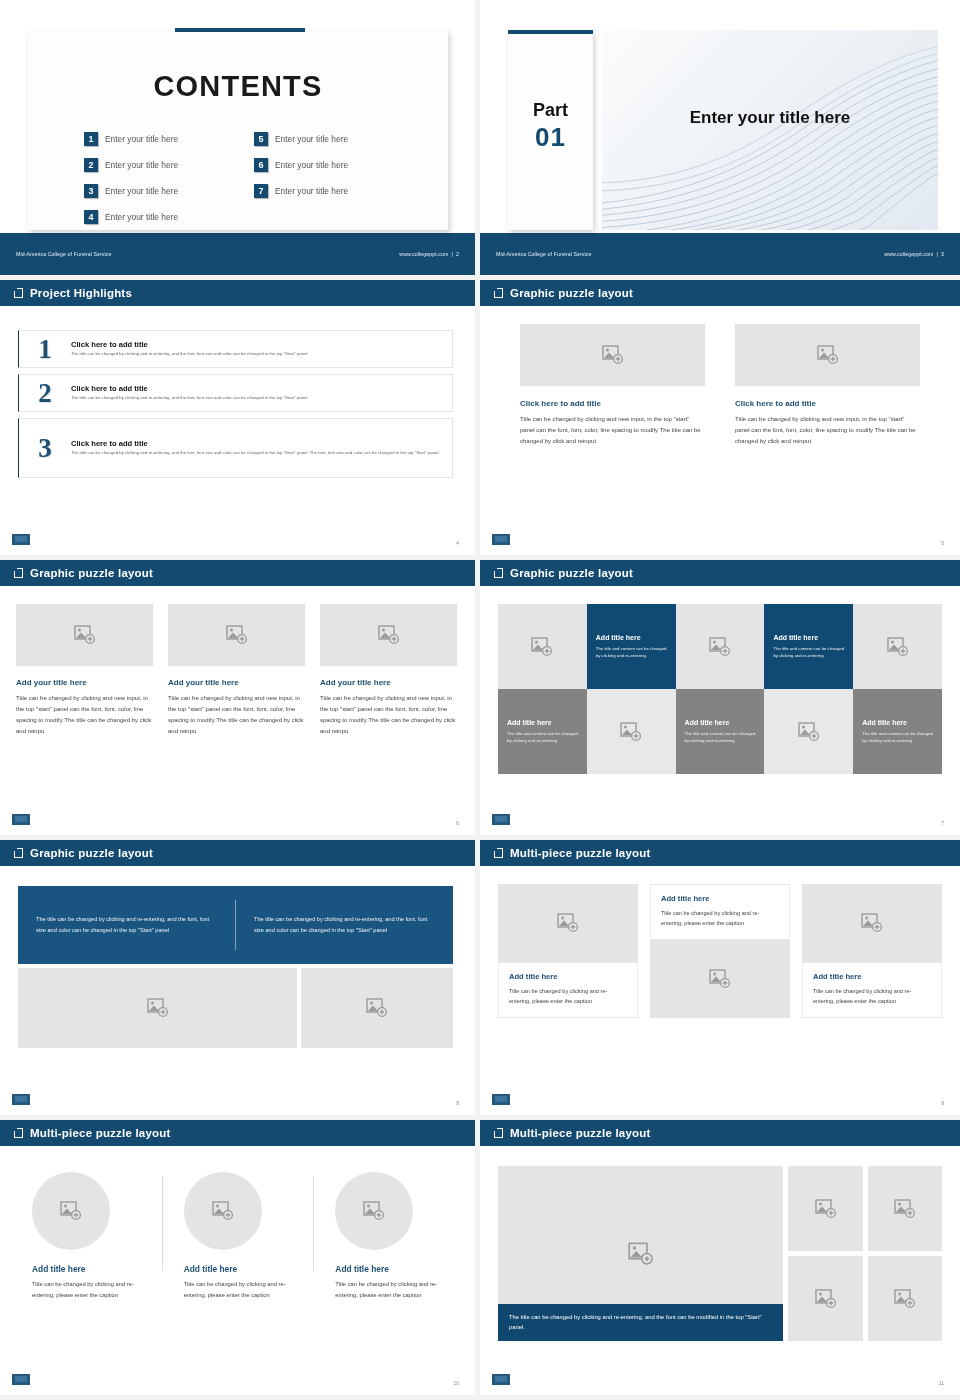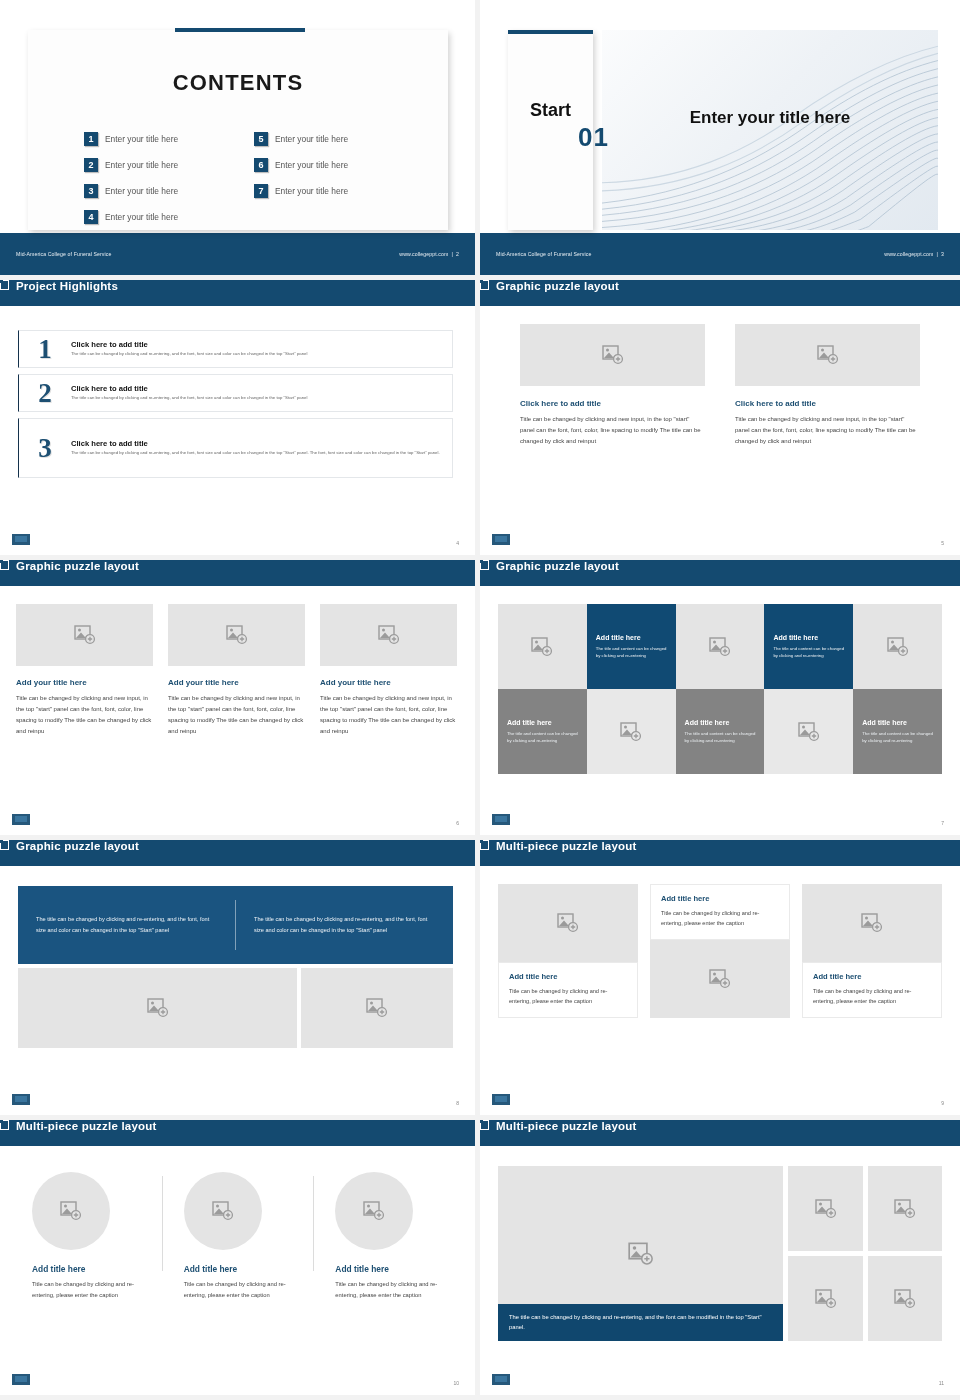--- a/index.html
+++ b/index.html
@@ -21,47 +21,47 @@
   .cover .band { position:absolute; left:0; right:0; bottom:0; height:42px; background:#144a70; }
   .cover .footer { position:absolute; left:0; right:0; bottom:0; height:42px;
                    display:flex; align-items:center; justify-content:space-between;
                    padding:0 16px; color:#e8eef3; font-size:5.2px; letter-spacing:.1px; }
   .cover .footer .right { font-size:5.2px; }
 
   .contents-card { position:absolute; left:28px; top:30px; width:420px; height:200px;
                    background:#fdfdfd; box-shadow:2px 3px 6px rgba(0,0,0,.18); }
   .contents-rule { position:absolute; left:175px; top:28px; width:130px; height:4px; background:#144a70; z-index:3; }
   .contents-title { position:absolute; left:0; right:0; top:40px; text-align:center;
-                    font-size:22px; font-weight:bold; color:#1a1a1a; letter-spacing:1.2px; }
+                    font-size:29px; font-weight:bold; color:#1a1a1a; letter-spacing:1.2px; }
   .toc { position:absolute; left:56px; top:96px; width:340px;
          display:grid; grid-template-columns:170px 170px; grid-auto-rows:26px; }
   .toc-item { display:flex; align-items:center; gap:7px; }
   .toc-num { width:14px; height:14px; background:#144a70; color:#fff; font-size:9px;
              font-weight:bold; display:flex; align-items:center; justify-content:center;
              box-shadow:1px 1px 1px rgba(0,0,0,.25); }
   .toc-txt { font-size:8.4px; color:#555; }
 
   
   .part-card { position:absolute; left:28px; top:30px; width:85px; height:200px;
                background:#fdfdfd; box-shadow:2px 3px 6px rgba(0,0,0,.18); }
   .part-rule { position:absolute; left:28px; top:30px; width:85px; height:4px; background:#144a70; z-index:3; }
   .part-word { position:absolute; left:28px; top:100px; width:85px; text-align:center;
                font-size:18px; font-weight:bold; color:#111; }
-  .part-num  { position:absolute; left:44px; top:122px; width:85px; text-align:right;
+  .part-num  { position:absolute; left:28px; top:122px; width:85px; text-align:center;
                font-size:26px; font-weight:bold; color:#144a70; letter-spacing:1px; }
   .part-img  { position:absolute; left:122px; top:30px; right:22px; height:200px;
                background:linear-gradient(135deg,#fbfcfd 0%,#eef2f6 45%,#e2e9f0 100%);
                overflow:hidden; }
   .part-img .swoosh { position:absolute; inset:0; }
   .part-title { position:absolute; left:0; right:0; top:78px; text-align:center;
                 font-size:17px; font-weight:bold; color:#111; z-index:2; }
 
   
   .hdr { position:absolute; left:0; right:0; top:0; height:26px; background:#144a70;
-         display:flex; align-items:flex-start; gap:7px; }
+         display:flex; align-items:center; padding-left:14px; gap:7px; }
   .hdr-ico { width:9px; height:10px; border:1.4px solid #ffffff; position:relative; flex:0 0 auto; }
   .hdr-ico::after { content:""; position:absolute; left:-1.4px; top:-1.4px; width:3px; height:3px; background:#144a70; }
   .hdr-txt { color:#fff; font-size:11.5px; font-weight:bold; letter-spacing:.2px; }
   .logo { position:absolute; left:12px; bottom:10px; width:18px; height:11px;
           background:#144a70; opacity:.92; }
   .logo::after { content:""; position:absolute; left:3px; top:2px; right:3px; bottom:3px;
                  background:#2a6a96; }
   .pgnum { position:absolute; right:16px; bottom:9px; font-size:5px; color:#888; }
 
   
@@ -212,21 +212,21 @@
         </g>
         <g fill="none" stroke="#c9d6e1" stroke-width="1.1" opacity="0.9">
           <path d="M0 150 C80 148 140 120 190 84 C238 50 288 26 330 16"></path>
           <path d="M0 158 C84 155 146 127 196 91 C243 57 291 33 330 23"></path>
         </g>
       </svg>
       <div class="part-title">Enter your title here</div>
     </div>
     <div class="part-card"></div>
     <div class="part-rule"></div>
-    <div class="part-word">Start</div>
+    <div class="part-word">Part</div>
     <div class="part-num">01</div>
     <div class="footer">
       <span>Mid-America College of Funeral Service</span>
       <span class="right"><span>www.collegeppt.com</span> &nbsp;|&nbsp; <span>3</span></span>
     </div>
   </div>
 
   <div class="slide left">
     <div class="hdr">
       <span class="hdr-ico"></span>

